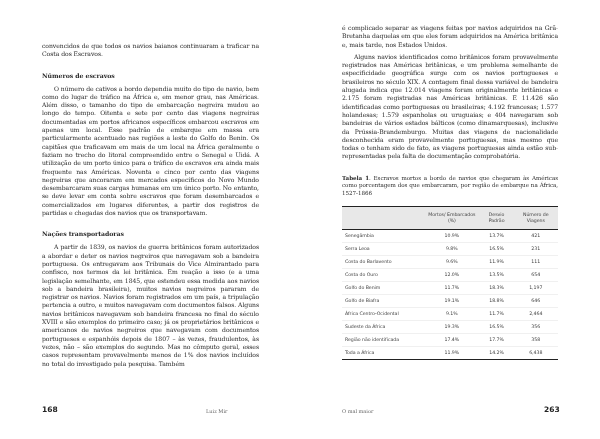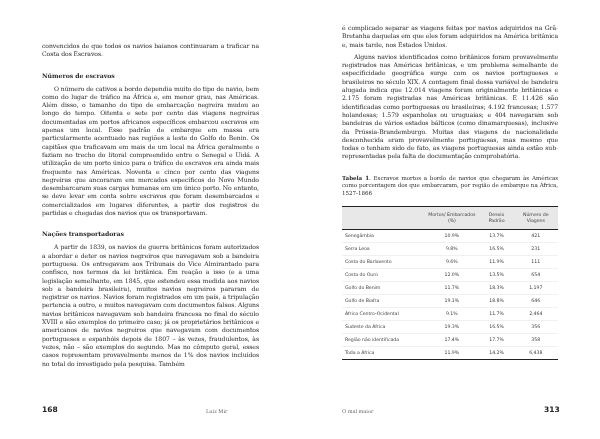--- a/index.html
+++ b/index.html
@@ -122,14 +122,14 @@
           <tr>
             <td class="region">Toda a África</td>
             <td class="num">11.9%</td>
             <td class="num">14.2%</td>
             <td class="num">6,438</td>
           </tr>
         </tbody>
     </table>
   </div>
   <div class="footer" style="left:42px;">O mal maior</div>
-  <div class="pagenum" style="left:244px;">313</div>
+  <div class="pagenum" style="left:244px;">263</div>
 </div>
 
 </body></html>

